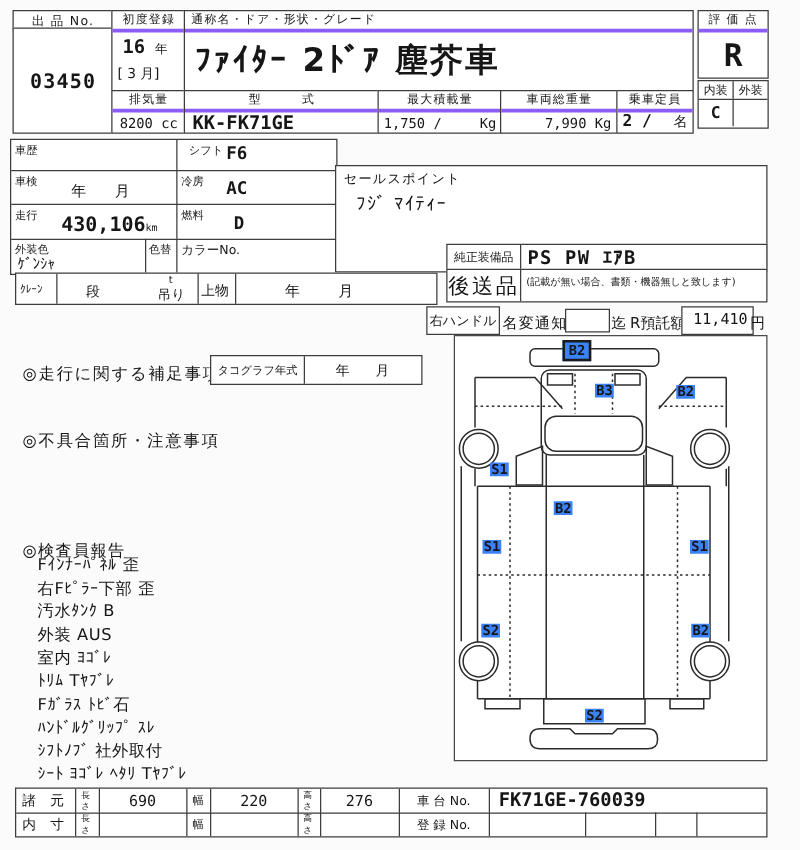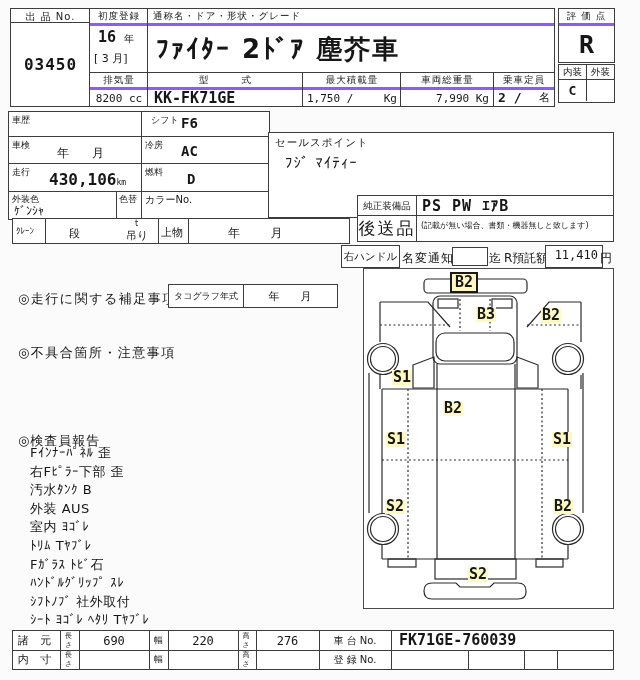--- a/index.html
+++ b/index.html
@@ -6,21 +6,21 @@
   .sheet{position:relative;width:640px;height:680px;background:#fbfbfb;font-family:"DejaVu Sans","Liberation Sans",sans-serif;color:#161616;overflow:hidden;}
   .abs{position:absolute;}
   .box{position:absolute;border:1px solid #3d3d3d;background:#fff;}
   .cen{display:flex;align-items:center;justify-content:center;}
   .mono{font-family:"DejaVu Sans Mono","Liberation Mono",monospace;}
   .pre{white-space:pre;}
   .hl{position:absolute;border-top:1px solid #3d3d3d;height:0;}
   .vl{position:absolute;border-left:1px solid #3d3d3d;width:0;}
   .hdr{border-bottom:3px solid #8b5cf6;font-size:9.5px;text-align:center;line-height:14px;height:14px;letter-spacing:1px;}
   .sl{font-size:9px;color:#222;}
-  .dl{position:absolute;font-size:15px;font-weight:bold;line-height:1;background:#fef9c3;padding:0 1px;font-family:"DejaVu Sans Mono","Liberation Mono",monospace;}
+  .dl{position:absolute;font-size:11px;font-weight:bold;line-height:1;background:#3b82f6;padding:0 1px;font-family:"DejaVu Sans Mono","Liberation Mono",monospace;}
   .vert{font-size:7px;line-height:1.15;width:9px;word-break:break-all;display:inline-block;}
   .insp-line{height:18.6px;line-height:18.6px;font-size:13px;letter-spacing:0.5px;}
 </style>
 </head>
 <body>
 
 <div class="sheet">
 
   <div class="box cen" style="left:10px;top:8px;width:79px;height:15px;font-size:10px;letter-spacing:1px;">
     <span>出 品 No.</span>

